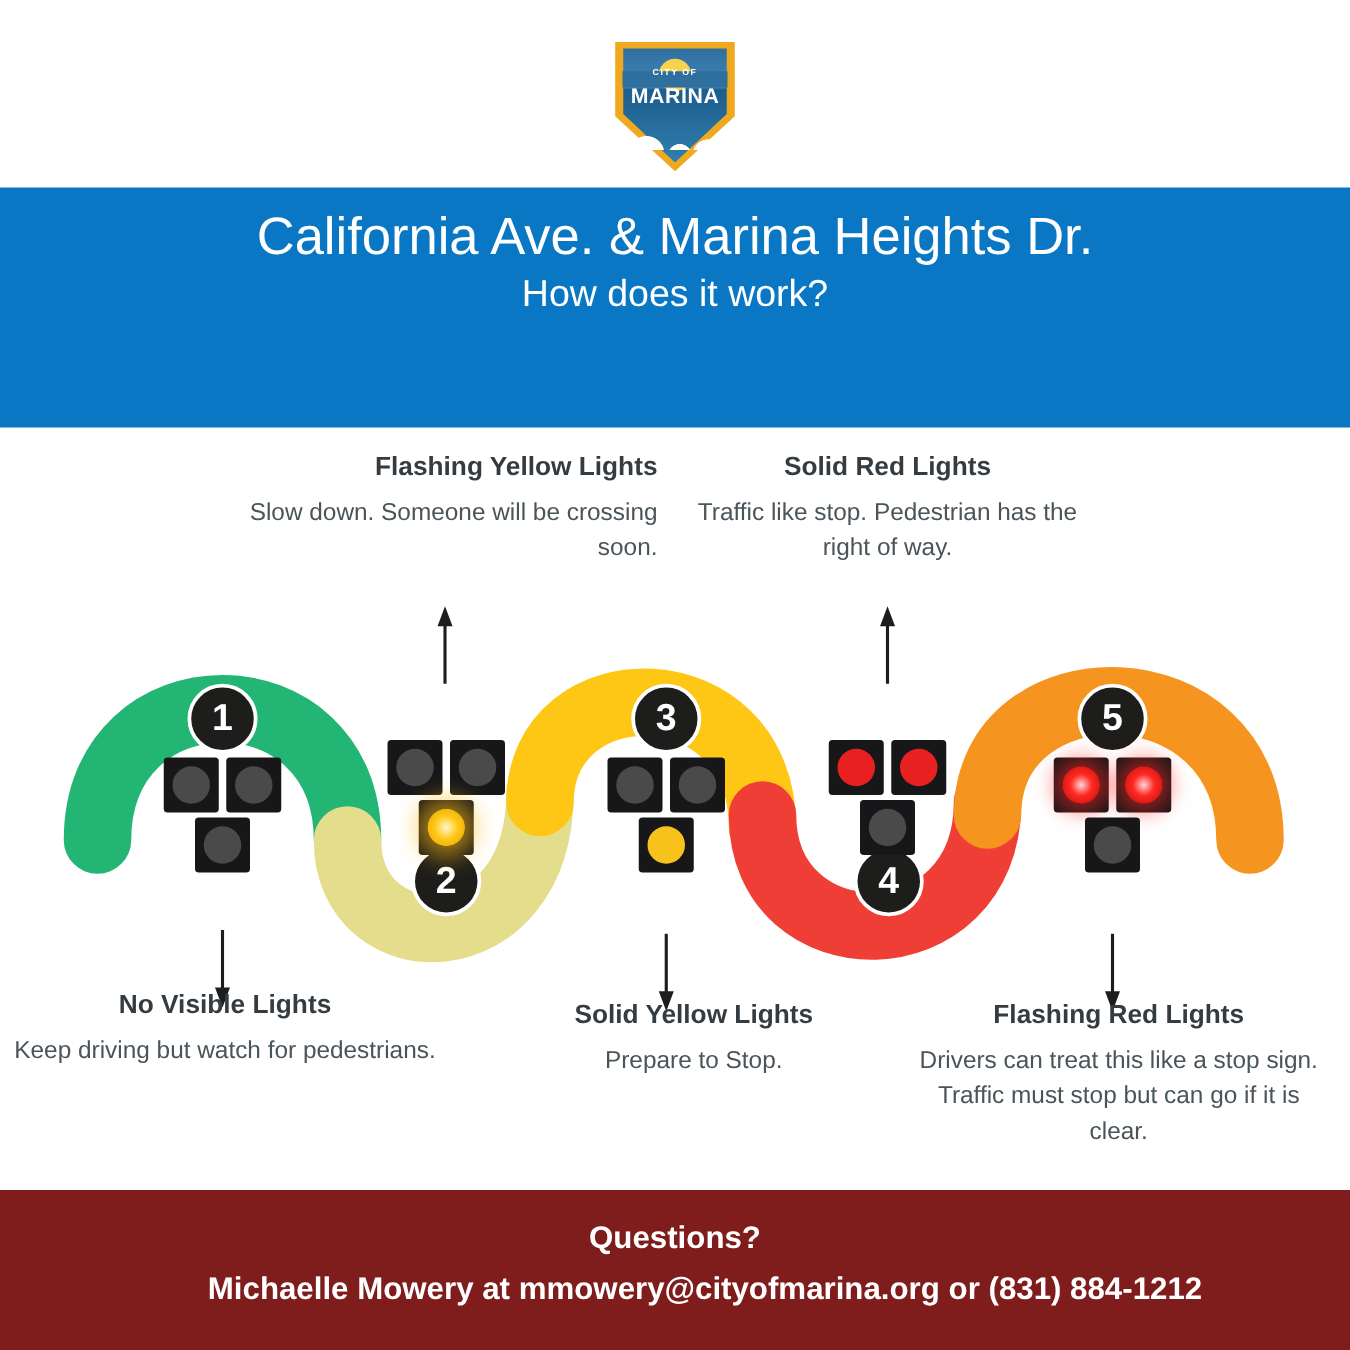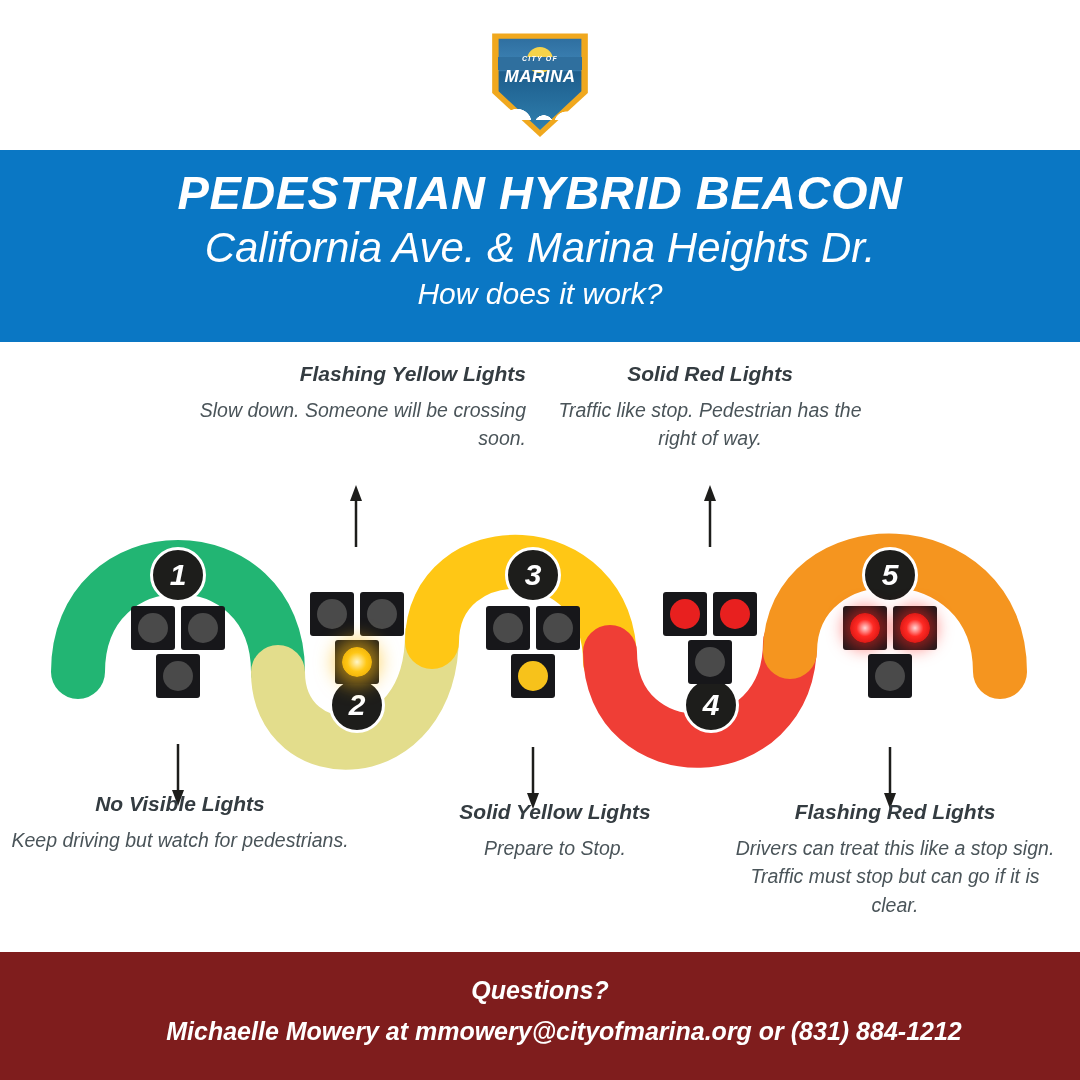--- a/index.html
+++ b/index.html
@@ -8,21 +8,20 @@
     height: 1080px;
     background: #ffffff;
     font-family: "Liberation Sans", sans-serif;
     overflow: hidden;
   }
   .page {
     position: relative;
     width: 1080px;
     height: 1080px;
     background: #ffffff;
-    font-style: italic;
   }
 
   
   .logo-wrap {
     position: absolute;
     top: 26px;
     left: 0;
     width: 1080px;
     height: 112px;
     display: flex;
@@ -236,21 +235,20 @@
       <div class="logo-inner"></div>
       <div class="logo-sun"></div>
       <div class="logo-band"></div>
       <div class="logo-cityof">CITY OF</div>
       <div class="logo-name">MARINA</div>
       <div class="logo-waves"></div>
     </div>
   </div>
 
   <div class="header">
-    <h1>PEDESTRIAN HYBRID BEACON</h1>
     <h2>California Ave. &amp; Marina Heights Dr.</h2>
     <h3>How does it work?</h3>
   </div>
 
   <div class="diagram">
 
     <svg class="wave-svg" width="1080" height="610" viewBox="0 0 1080 610">
 
       <path d="M78,330 C78,190 278,190 278,330" fill="none" stroke="#22b573" stroke-width="54" stroke-linecap="round"></path>
       <path d="M278,330 C278,430 432,430 432,292" fill="none" stroke="#e3dd8c" stroke-width="54" stroke-linecap="round"></path>

